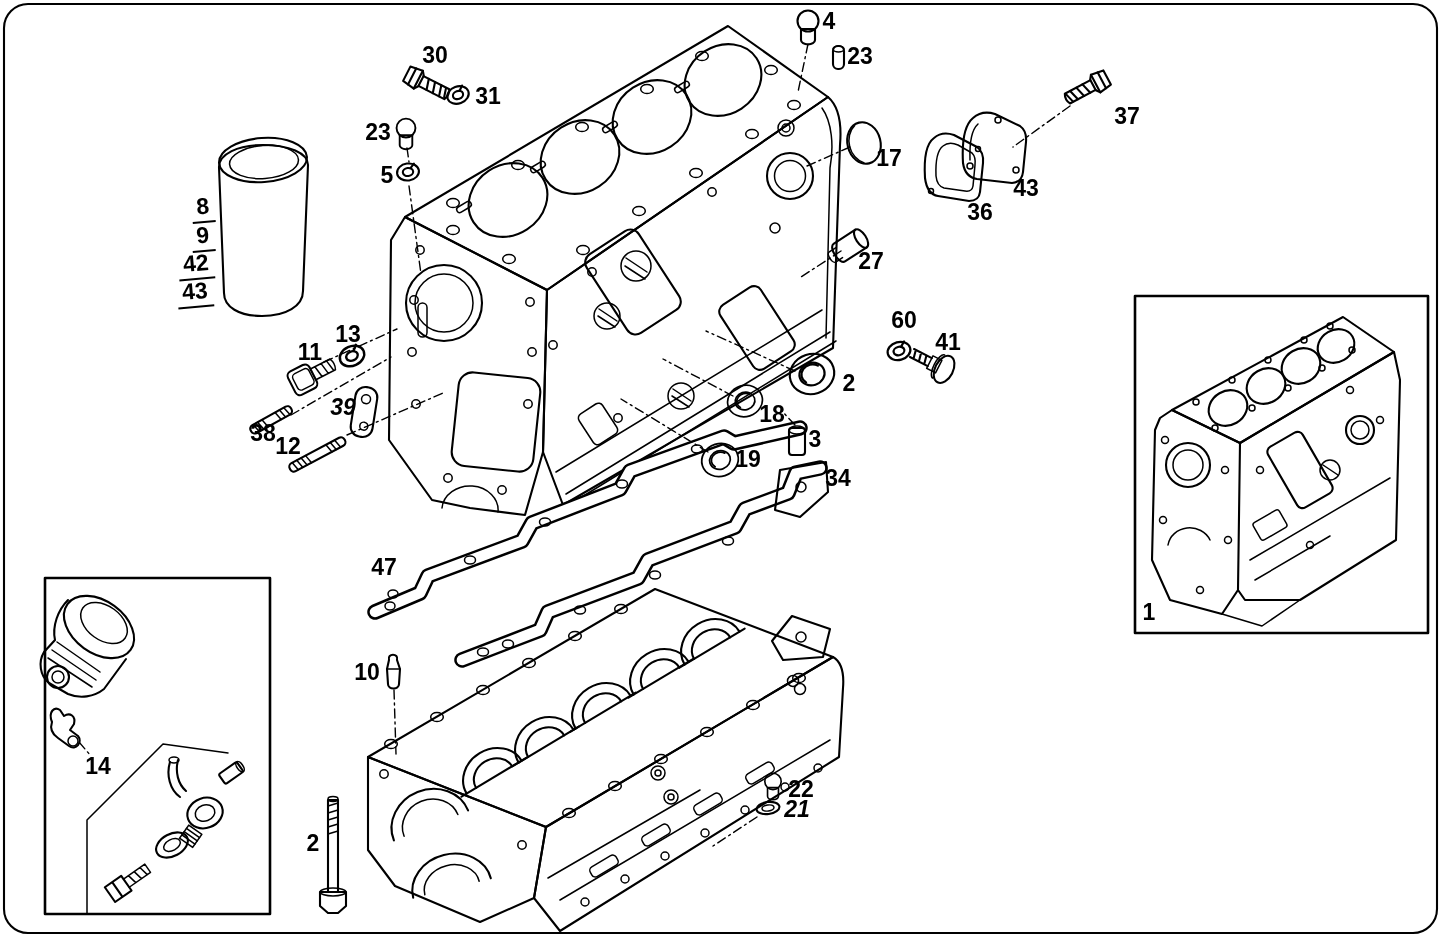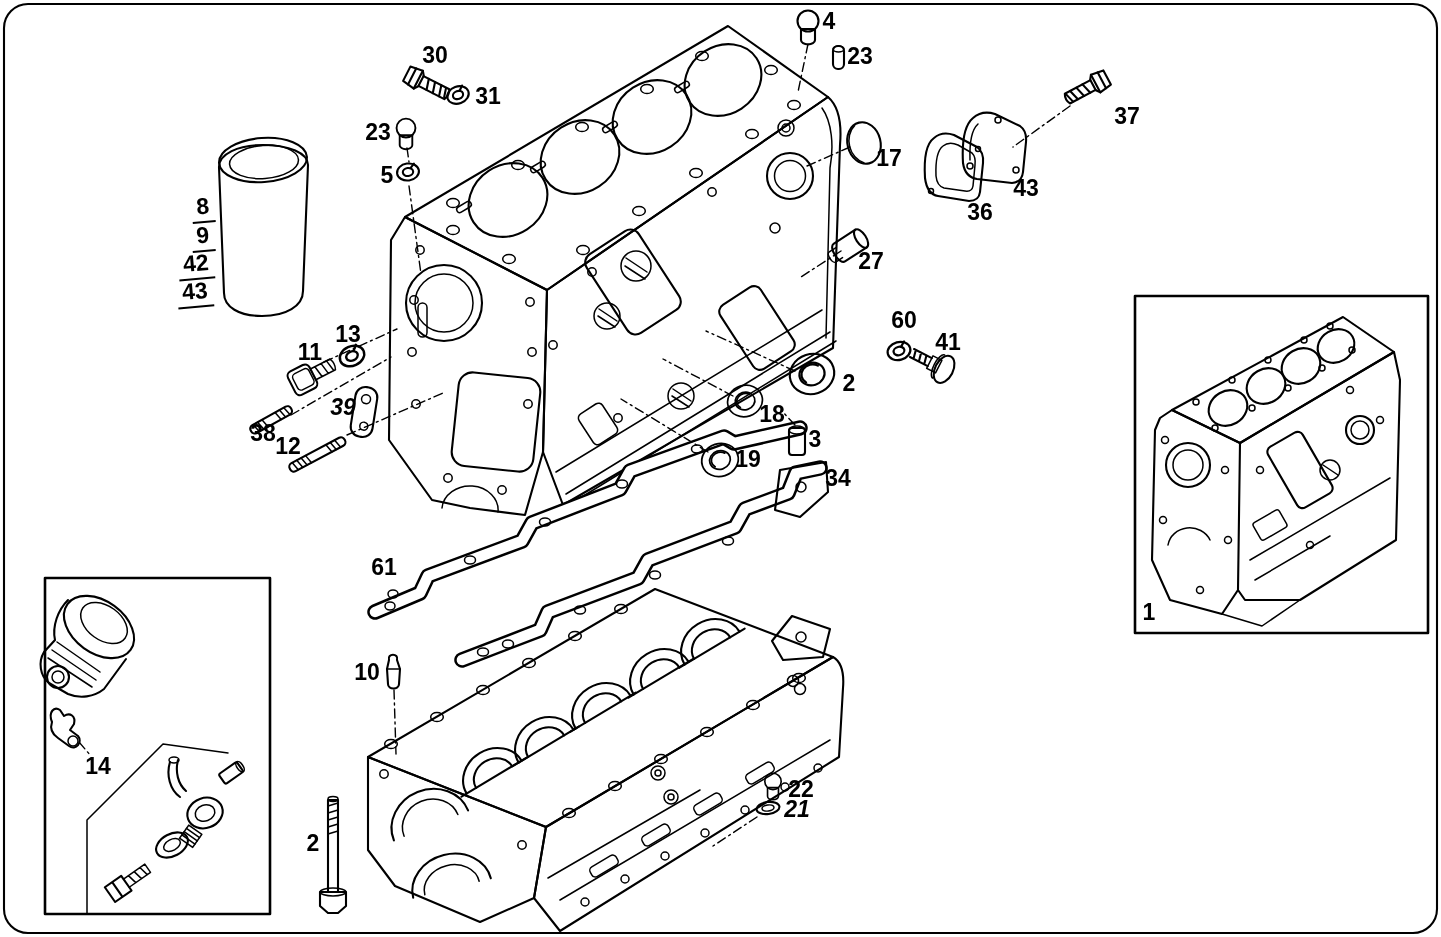--- a/index.html
+++ b/index.html
@@ -458,21 +458,21 @@
       <div class="callout" style="left: 889px; top: 158px; text-align: center;">17</div>
       <div class="callout" style="left: 772px; top: 414px;">18</div>
       <div class="callout" style="left: 748px; top: 459px;">19</div>
       <div class="callout" style="left: 797px; top: 809px; font-style: italic;">21</div>
       <div class="callout" style="left: 801px; top: 789px;">22</div>
       <div class="callout" style="left: 378px; top: 132px;">23</div>
       <div class="callout" style="left: 860px; top: 56px;">23</div>
       <div class="callout" style="left: 871px; top: 261px;">27</div>
       <div class="callout" style="left: 435px; top: 55px;">30</div>
       <div class="callout" style="left: 488px; top: 96px;">31</div>
-      <div class="callout" style="left: 384px; top: 567px;">61</div>
+      <div class="callout" style="left: 384px; top: 567px;">47</div>
       <div class="callout" style="left: 838px; top: 478px;">34</div>
       <div class="callout" style="left: 1026px; top: 188px;">43</div>
       <div class="callout" style="left: 980px; top: 212px;">36</div>
       <div class="callout" style="left: 1127px; top: 116px;">37</div>
       <div class="callout" style="left: 263px; top: 401px; margin-top: 32px;">38</div>
       <div class="callout" style="left: 343px; top: 407px; font-style: italic;">39</div>
       <div class="callout" style="left: 904px; top: 320px;">60</div>
       <div class="callout" style="left: 948px; top: 342px;">41</div>
     </div>
 </div>

